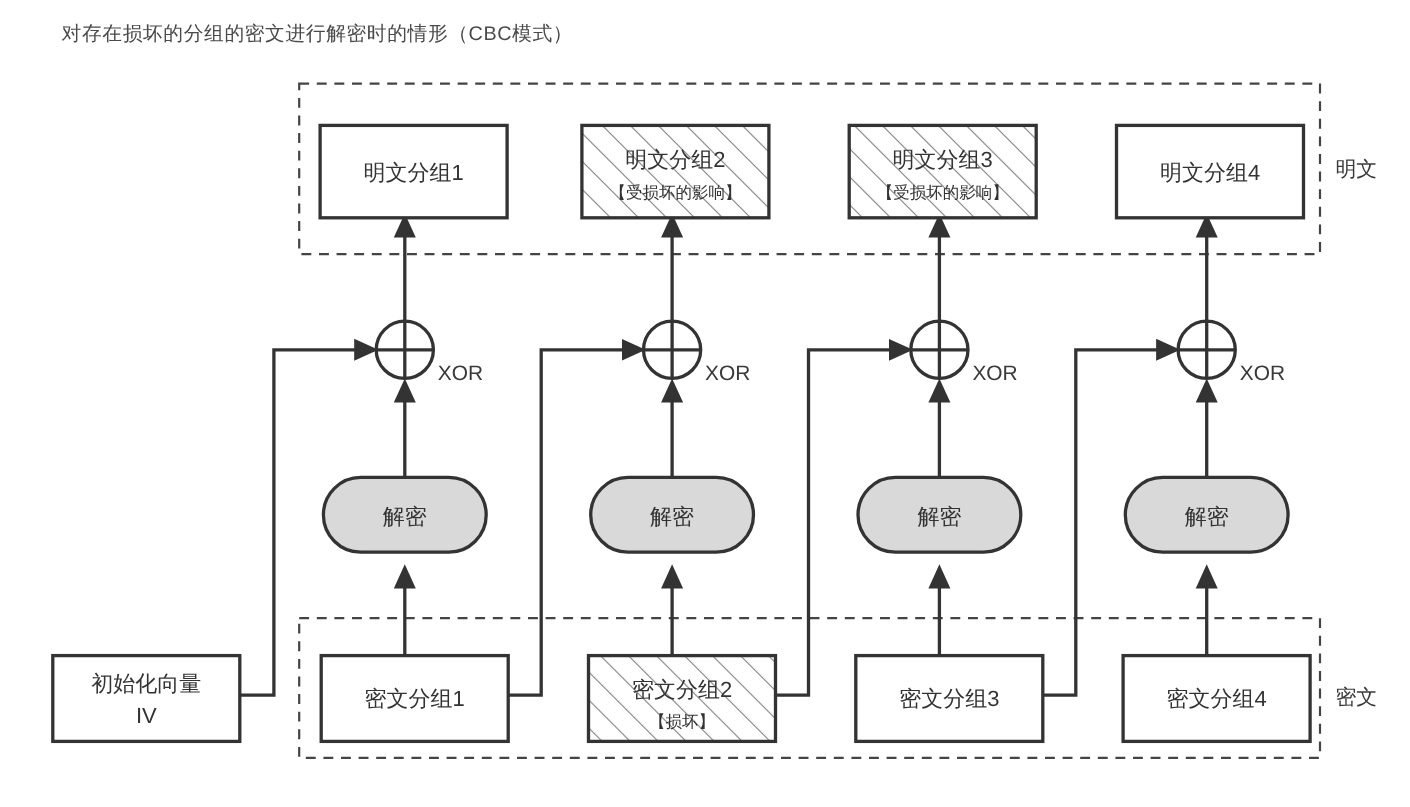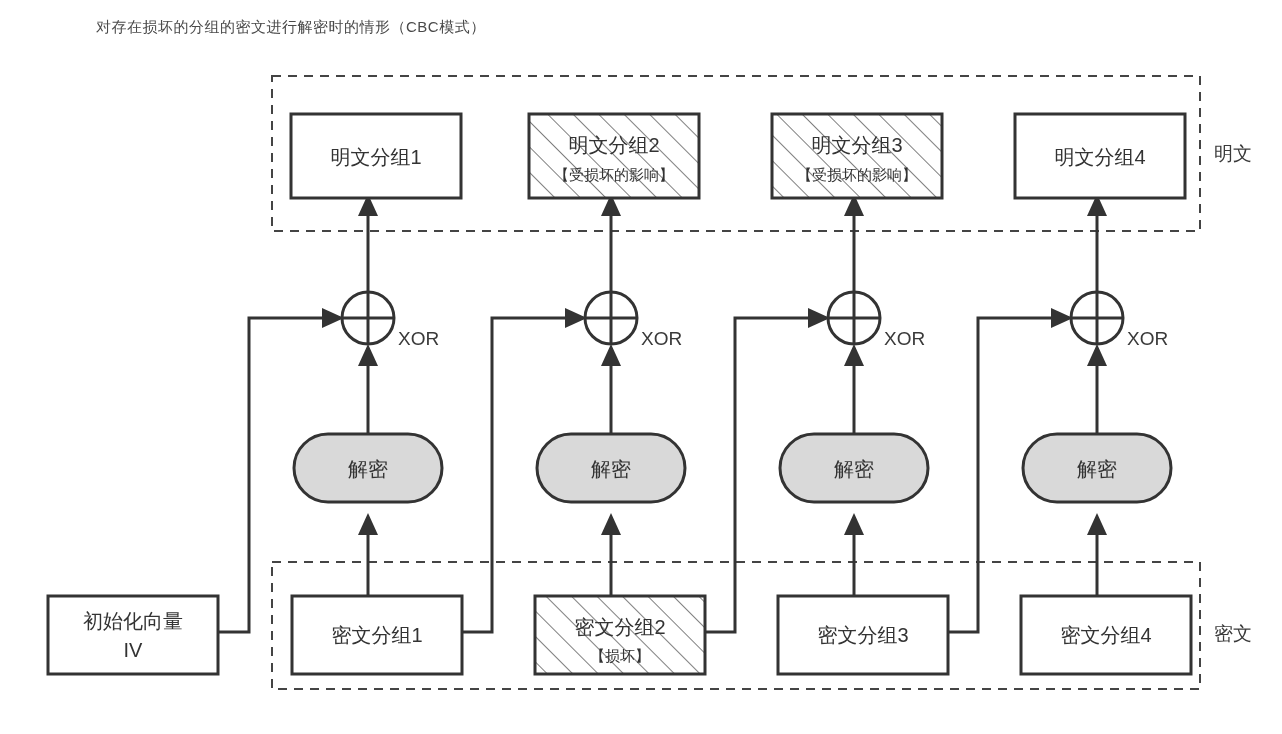--- a/index.html
+++ b/index.html
@@ -4,23 +4,22 @@
 <style>
   html,body{margin:0;padding:0;background:#ffffff;}
   body{
     width:1282px;height:734px;overflow:hidden;
     font-family:"Liberation Sans","DejaVu Sans",sans-serif;
     color:#3a3a3a;
   }
   #page{position:relative;width:1282px;height:734px;}
   #caption{
     position:absolute;left:56px;top:18px;
-    font-size:15px;color:#4a4a4a;letter-spacing:0.5px;
+    font-size:18px;color:#4a4a4a;letter-spacing:0.5px;
     white-space:nowrap;
-    margin-left:40px;
   }
   svg{position:absolute;left:0;top:0;}
   .boxtxt{font-family:"Liberation Sans","DejaVu Sans",sans-serif;fill:#333;}
   .t15{font-size:15px;}
   .t20{font-size:20px;}
   .xorlabel{font-size:19px;fill:#3a3a3a;}
   .sidelabel{font-size:19px;fill:#3a3a3a;}
 </style>
 </head>
 <body>

